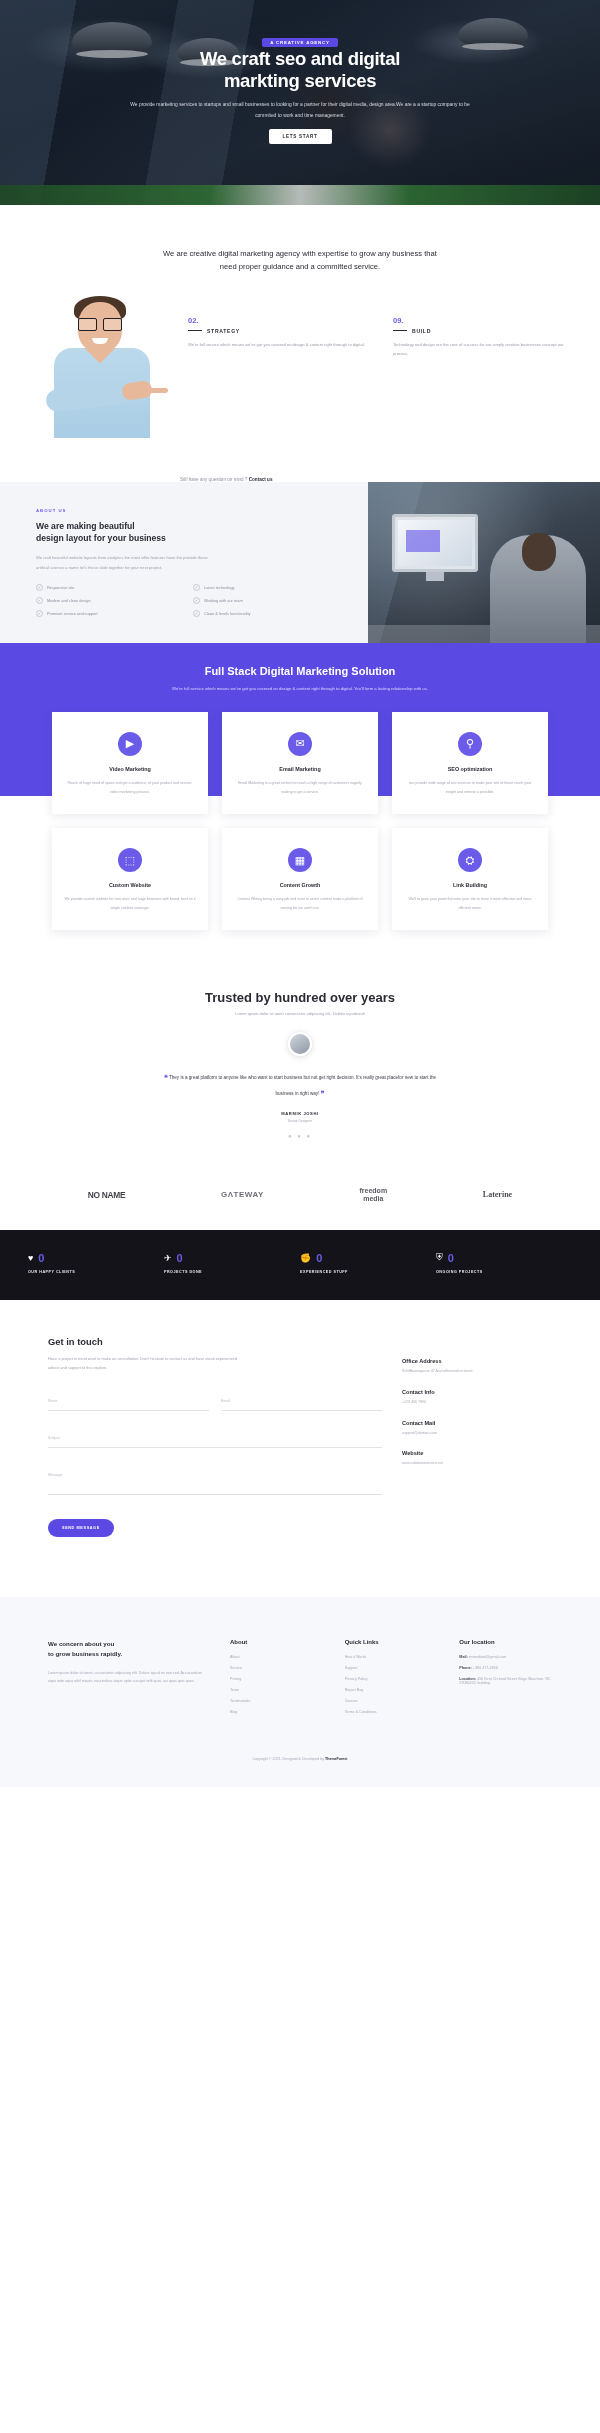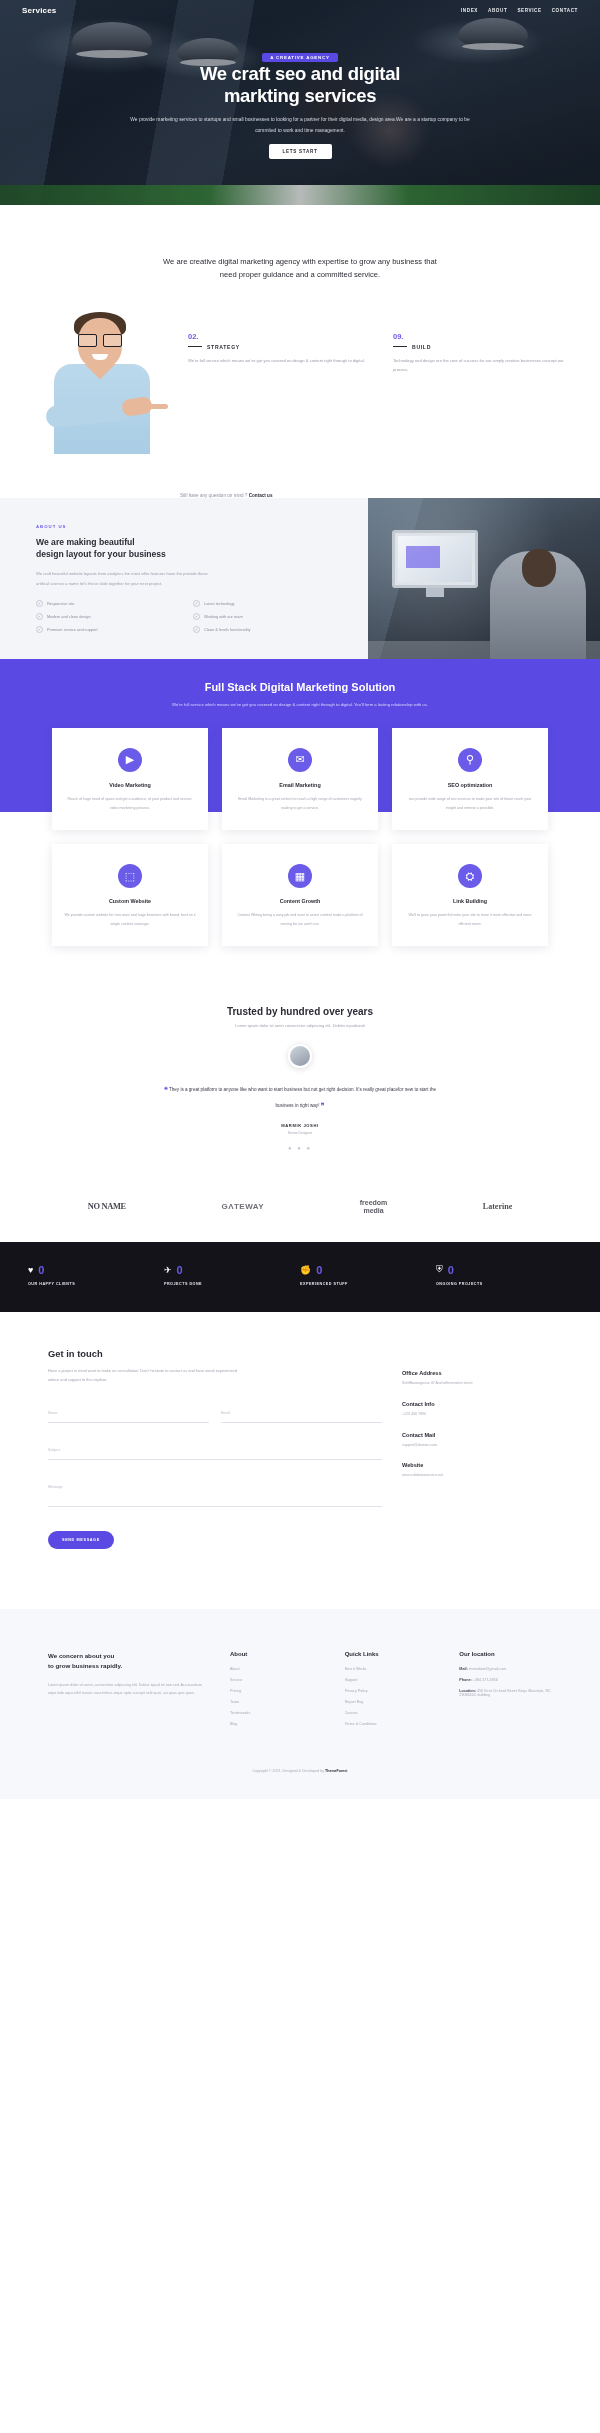--- a/index.html
+++ b/index.html
@@ -70,21 +70,21 @@
   .btn-start {
     display:inline-block; margin-top:8px; background:#fff; color:#2b2b35;
     font-size:4.6px; font-weight:700; letter-spacing:.7px;
     padding:5px 14px; border-radius:2px; border:none; text-transform:uppercase;
   }
 
   
   .intro { padding:42px 0 6px; text-align:center; }
   .intro p {
     font-size:7.6px; font-weight:400; line-height:1.75; color:#2b2b35;
-    max-width:290px; margin:8px auto;
+    max-width:290px; margin:0 auto;
   }
 
   
   .features { display:flex; padding:10px 20px 36px; gap:8px; }
   .feat-img { width:160px; flex:none; position:relative; }
   .person {
     position:relative; width:150px; height:145px; margin-left:8px;
   }
   .p-head { position:absolute; left:50px; top:12px; width:44px; height:50px;
     border-radius:46% 46% 42% 42%; background:#e8b89a; }
@@ -158,37 +158,37 @@
   .card { background:#fff; padding:20px 12px 18px; text-align:center;
     box-shadow:0 2px 10px rgba(30,25,80,.10); }
   .card-ic { width:24px; height:24px; border-radius:50%; background:#6a5ce8;
     margin:0 auto; display:flex; align-items:center; justify-content:center;
     font-size:11px; color:#fff; }
   .card-t { font-size:5.4px; font-weight:700; margin-top:10px; }
   .card-p { font-size:3.6px; line-height:2.4; color:#a4a4b2; margin-top:7px; }
 
   
   .testi { padding:30px 0 26px; text-align:center; }
-  .testi-h { font-size:10px; font-weight:700; }
+  .testi-h { font-size:13px; font-weight:700; }
   .testi-s { font-size:4px; color:#a2a2b0; margin-top:6px; }
   .avatar { width:24px; height:24px; border-radius:50%; margin:16px auto 0;
     background:linear-gradient(150deg,#cfd6de,#8e98a4); border:2px solid #fff;
     box-shadow:0 1px 6px rgba(0,0,0,.15); }
   .quote { font-size:4.6px; line-height:2.2; color:#3a3a46; margin:14px auto 0;
     max-width:290px; }
   .quote .qm { color:#6a5ce8; font-size:7px; font-weight:700; vertical-align:-1px; }
   .testi-name { font-size:4.1px; font-weight:700; letter-spacing:.6px; margin-top:10px; }
   .testi-role { font-size:3.4px; color:#a6a6b4; margin-top:3px; }
   .dots { margin-top:10px; color:#c6c6d2; letter-spacing:2px; font-size:6px; }
 
   
   .logos { display:flex; justify-content:space-around; align-items:center;
     padding:22px 40px 28px; }
   .logo { color:#1d1d27; opacity:.85; }
-  .lg1 { font-size:8.4px; font-weight:700; letter-spacing:-.3px;font-family:Liberation Serif, serif; }
+  .lg1 { font-size:8.4px; font-weight:700; letter-spacing:-.3px; }
   .lg2 { font-size:8px; font-weight:700; letter-spacing:.5px; color:#55555f; }
   .lg3 { font-size:7px; font-weight:700; line-height:1.05; text-align:center; color:#3b3b45; }
   .lg4 { font-size:8px; font-weight:700;
     font-family:"Liberation Serif", serif; color:#2f2f39; }
 
   
   .counters { background:#131319; padding:22px 28px 26px;
     display:flex; justify-content:space-between; }
   .cnt { flex:1; }
   .cnt-top { display:flex; align-items:center; gap:5px; }
@@ -231,29 +231,20 @@
 <body>
 
 <section class="hero">
   <div class="hero-bg"></div>
   <div class="hero-lamp l1"></div>
   <div class="hero-lamp l2"></div>
   <div class="hero-lamp l3"></div>
   <div class="hero-overlay"></div>
   <div class="hero-green"></div>
 
-  <nav class="nav">
-    <div class="brand">Services</div>
-    <div class="nav-links">
-      <a href="#">INDEX</a>
-      <a href="#">ABOUT</a>
-      <a href="#">SERVICE</a>
-      <a href="#">CONTACT</a>
-    </div>
-  </nav>
 
   <div class="hero-body">
     <div class="badge">A CREATIVE AGENCY</div>
     <h1 class="hero-title">
       <span>We craft seo and digital</span><br>
       <span>markting services</span>
     </h1>
     <p class="hero-sub">We provide marketing services to startups and small businesses to looking for a partner for their digital media, design area.We are a a startup company to be commited to work and time management.</p>
     <button class="btn-start">LETS START</button>
   </div>

